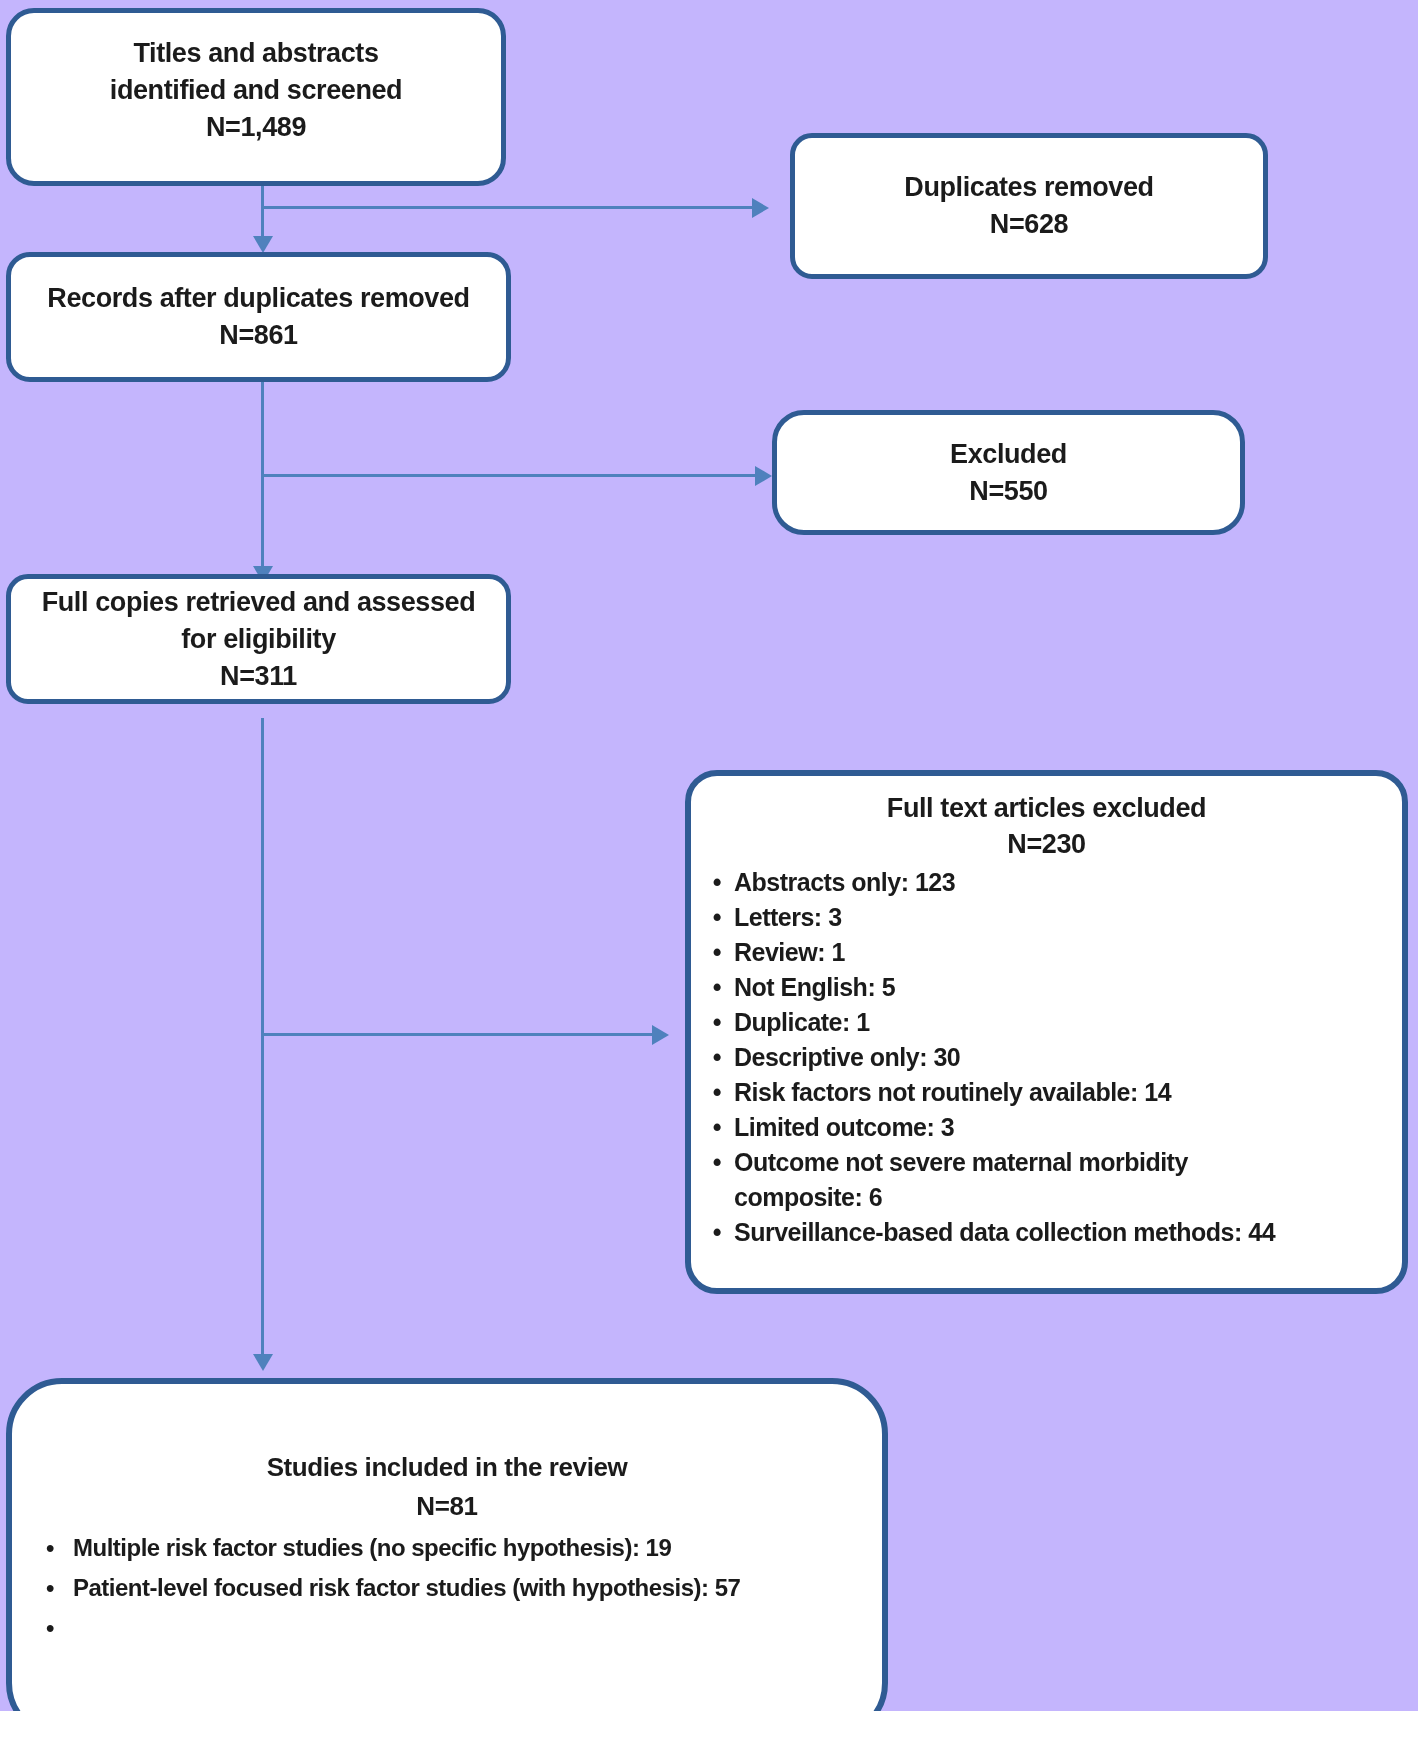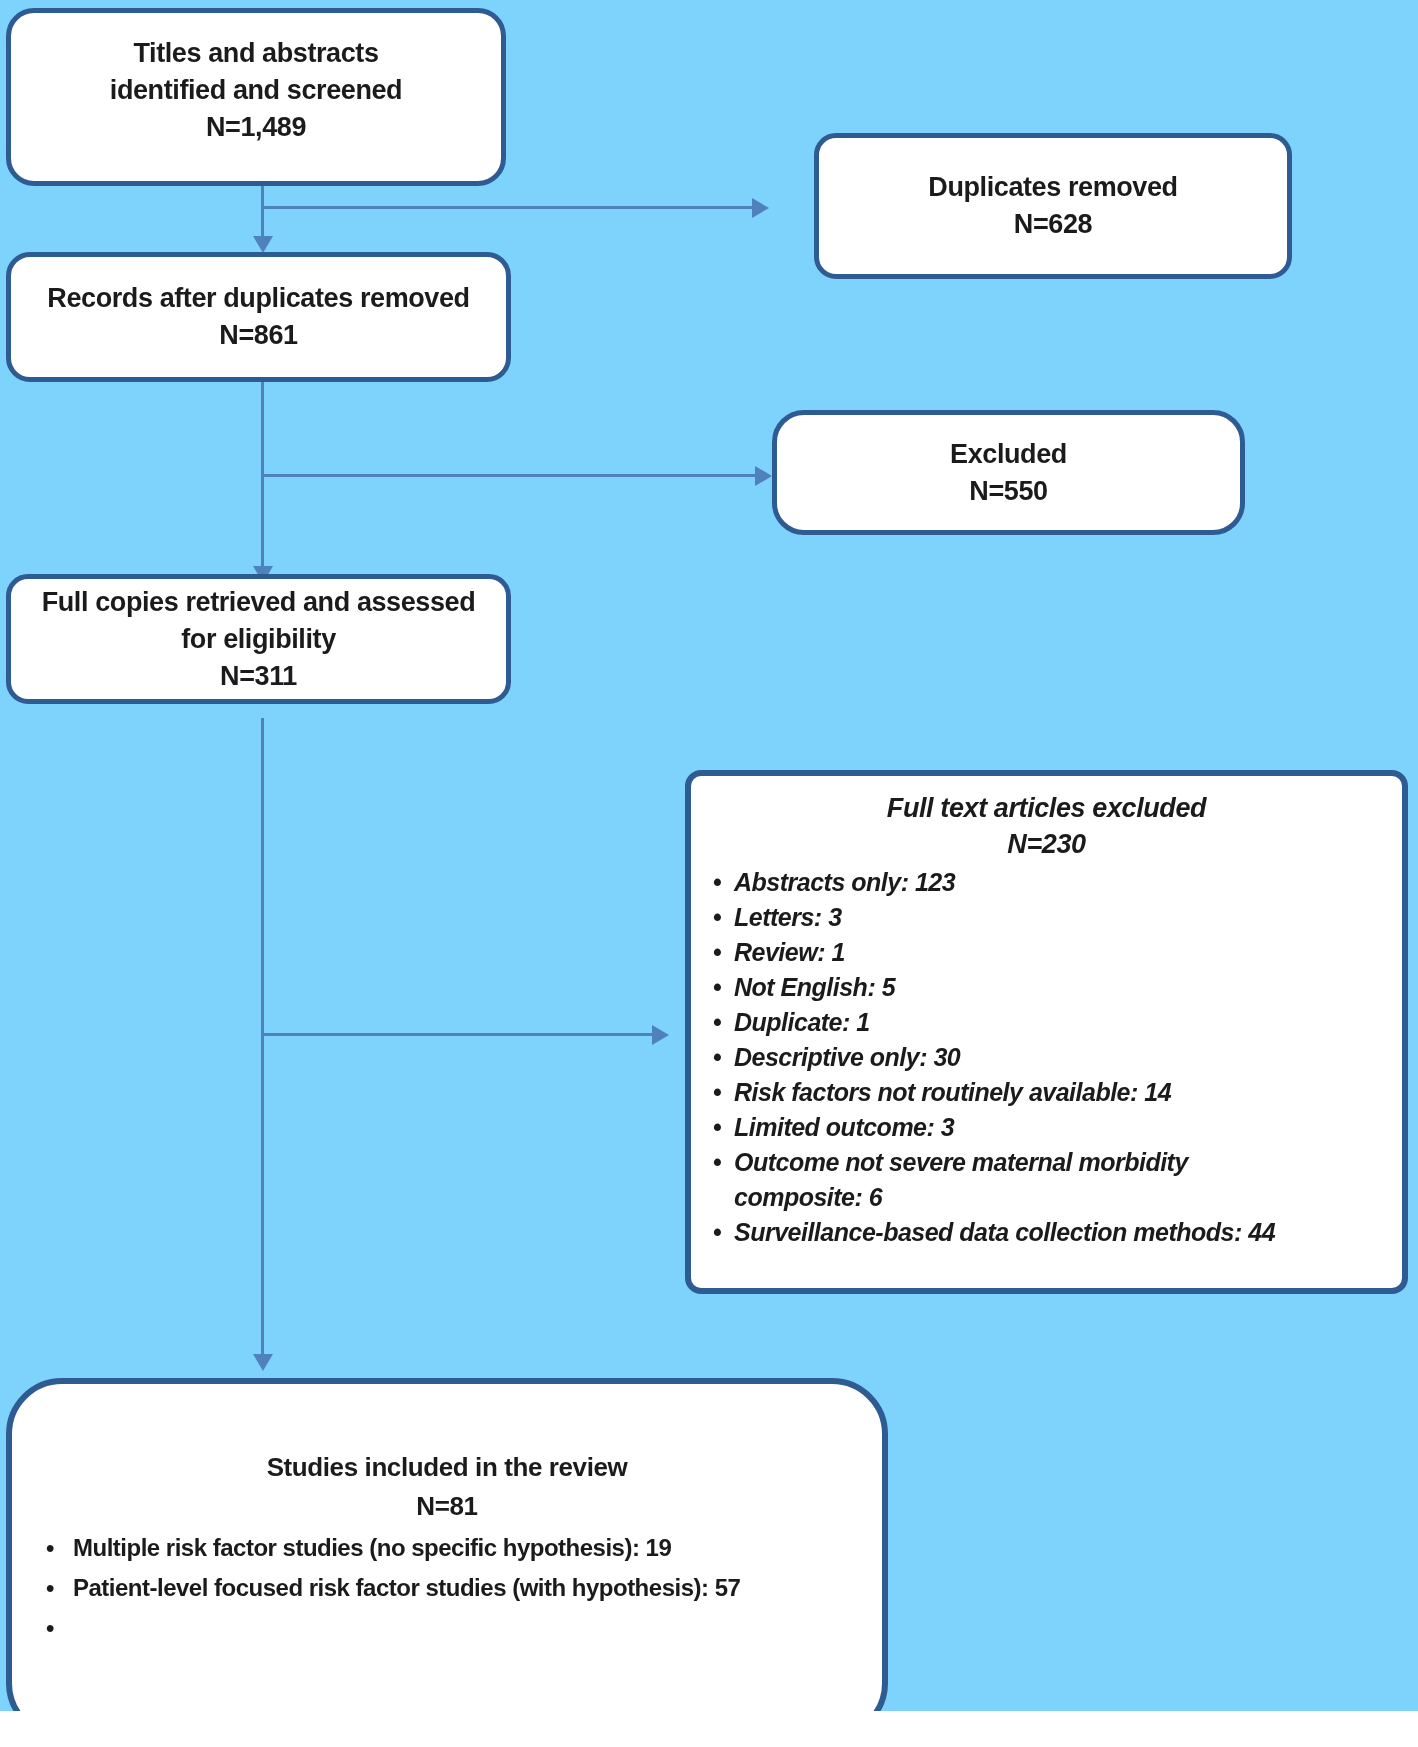--- a/index.html
+++ b/index.html
@@ -1,17 +1,17 @@
 <!DOCTYPE html>
 <html><head>
 <meta charset="utf-8">
 <style>
   html,body{margin:0;padding:0;background:#ffffff;}
   .canvas{
-    position:relative;width:1418px;height:1711px;background:#7dd3fc;
+    position:relative;width:1418px;height:1711px;background:#c4b5fd;
     font-family:"Liberation Sans",sans-serif;color:#1b1b1b;overflow:hidden;
   }
   .box{
     position:absolute;box-sizing:border-box;background:#ffffff;
     border:5px solid #2f5b93;
     display:flex;flex-direction:column;justify-content:center;align-items:center;
     text-align:center;font-weight:bold;letter-spacing:-0.4px;
   }
   .box .ln{display:block;}
   .plain{font-size:27px;line-height:37px;}
@@ -28,25 +28,25 @@
     border-left:10px solid transparent;border-right:10px solid transparent;
     border-top:17px solid #4f81bd;
   }
   .head-right{
     position:absolute;width:0;height:0;
     border-top:10px solid transparent;border-bottom:10px solid transparent;
     border-left:17px solid #4f81bd;
   }
   
   #box-identified{left:6px;top:8px;width:500px;height:178px;border-radius:28px;padding-bottom:14px;}
-  #box-duplicates{left:814px;top:133px;width:478px;height:146px;border-radius:22px;}
+  #box-duplicates{left:790px;top:133px;width:478px;height:146px;border-radius:22px;}
   #box-after-duplicates{left:6px;top:252px;width:505px;height:130px;border-radius:24px;}
   #box-excluded{left:772px;top:410px;width:473px;height:125px;border-radius:32px;}
   #box-full-copies{left:6px;top:574px;width:505px;height:130px;border-radius:22px;}
-  #box-full-text-excluded{left:685px;top:770px;width:723px;height:524px;border-radius:16px;padding-top:14px;font-style:italic;}
+  #box-full-text-excluded{left:685px;top:770px;width:723px;height:524px;border-radius:32px;padding-top:14px;}
   #box-full-text-excluded .bullets{padding-left:18px;margin-top:3px;}
   #box-full-text-excluded .dot{width:34px;}
   #box-full-text-excluded .btext{max-width:585px;}
   #box-included{left:6px;top:1378px;width:882px;height:361px;border-radius:56px;justify-content:flex-start;padding-top:64px;border-width:6px;}
   #box-included .title,#box-included .count{font-size:26px;line-height:39px;width:100%;text-align:center;}
   #box-included .bullets{padding-left:30px;margin-top:2px;}
   #box-included .brow{font-size:24px;line-height:40px;}
   #box-included .dot{width:46px;}
 </style>
 </head>

